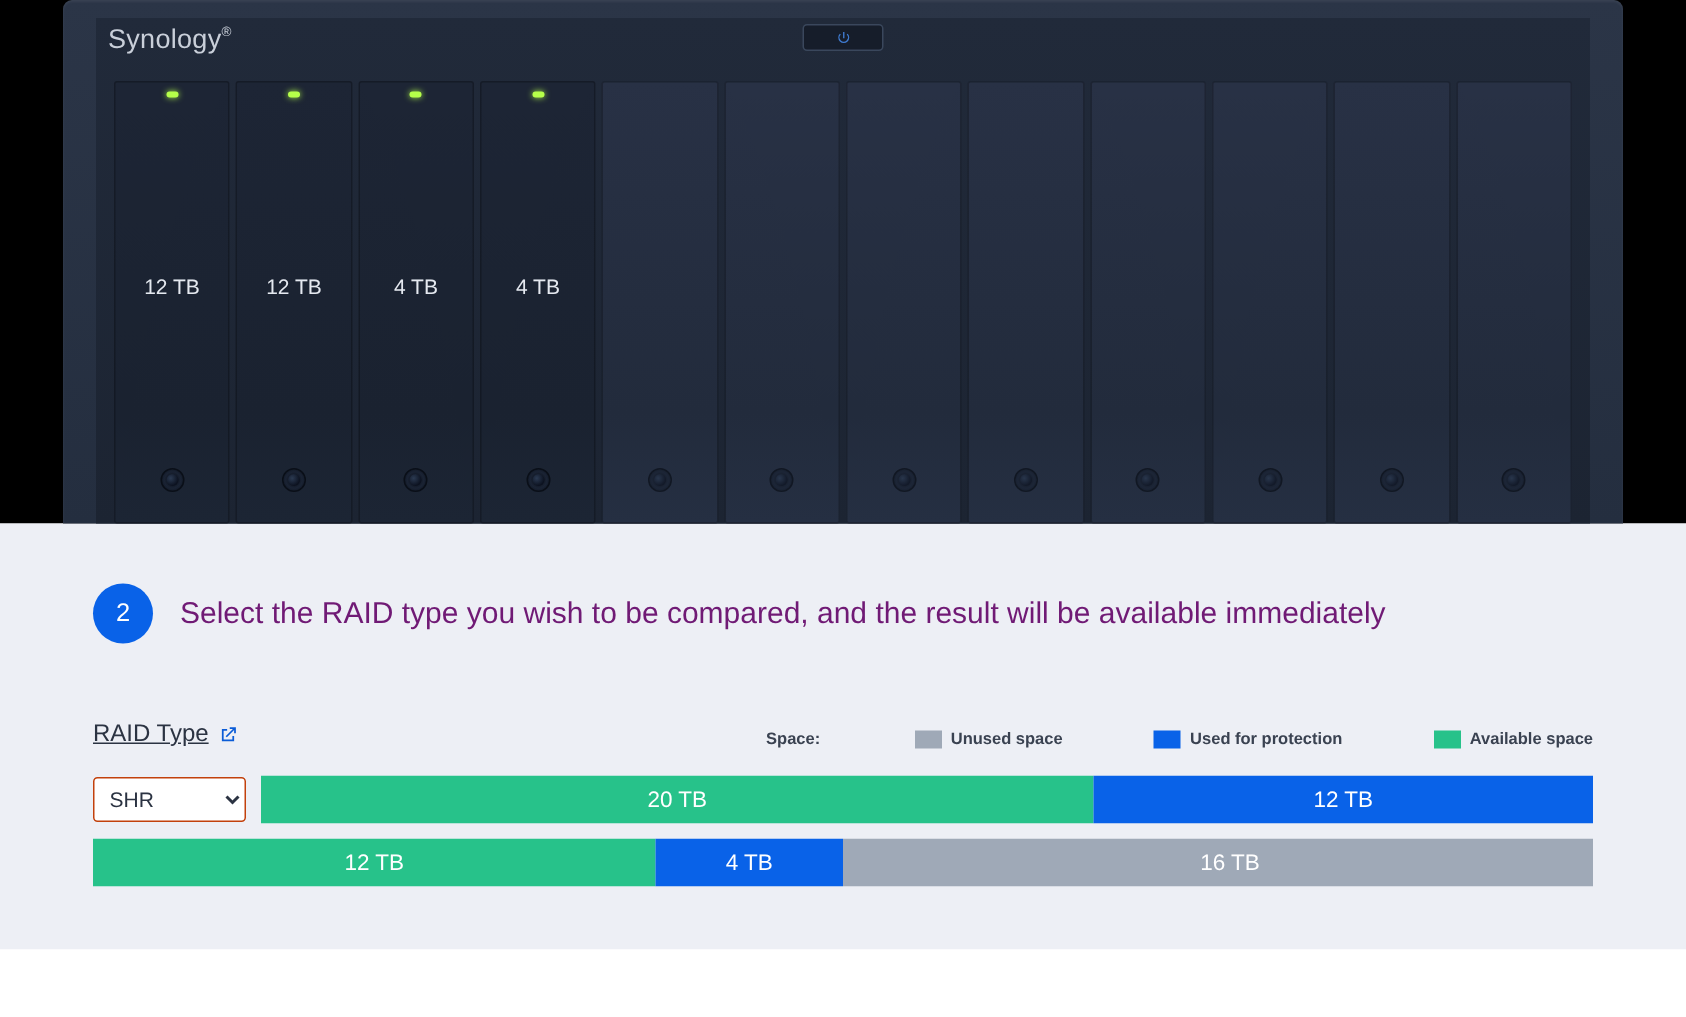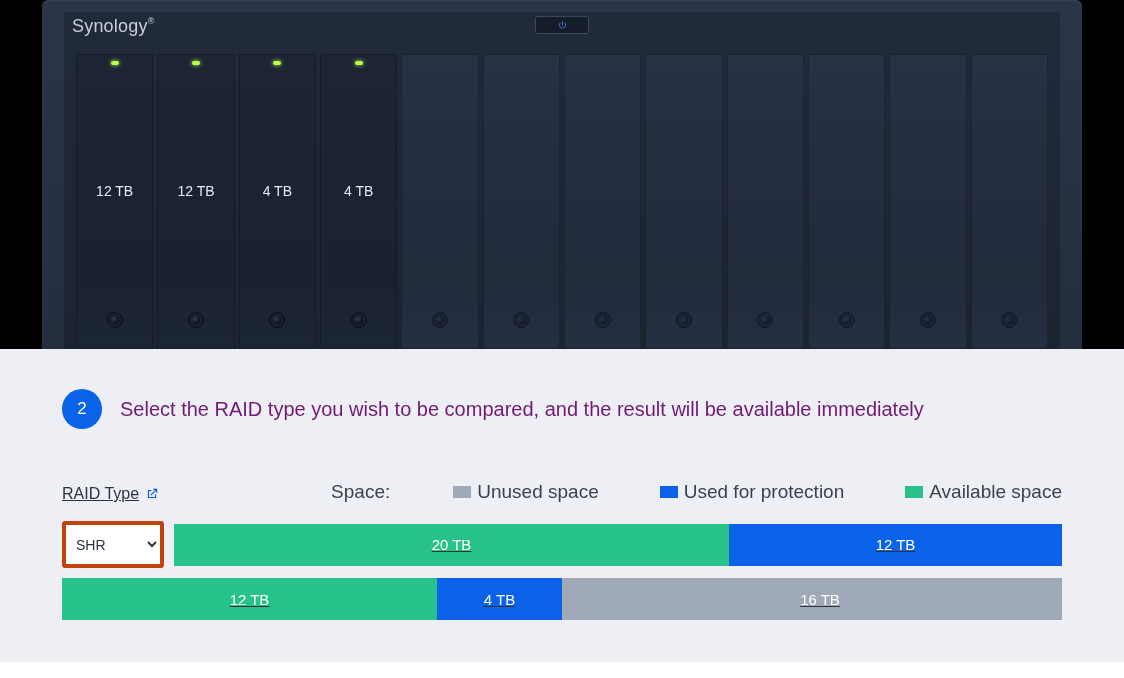--- a/index.html
+++ b/index.html
@@ -19,32 +19,32 @@
 .screw{position:absolute;bottom:20px;left:calc(50% - 8px);width:16px;height:16px;border-radius:50%;background:radial-gradient(circle,#0d121c 20%,#1a2334 55%,#0b101a 100%);border:1px solid #0a0f18;}
 .screw::after{content:"";position:absolute;inset:3px;border-radius:50%;background:radial-gradient(circle at 35% 35%,#2b3a52 0%,#0c1220 70%);}
 .bay:not(.filled) .screw{opacity:.7;}
 .panel{background:#EDEFF5;padding:40px 62px 32px;}
 .step{display:flex;align-items:center;gap:18px;}
 .step-num{width:40px;height:40px;border-radius:50%;background:#0962E8;color:#fff;display:flex;align-items:center;justify-content:center;font-size:17px;font-weight:500;}
 .step-text{color:#701a75;font-size:20px;}
 .row2{display:flex;align-items:flex-end;margin-top:52px;}
 .rt-label{font-size:16px;color:#2b3342;font-weight:500;display:flex;align-items:center;gap:6px;}
 .ext-icon{color:#0b5cd7;display:inline-flex;}
-.legend{margin-left:auto;display:flex;align-items:center;gap:14px;font-size:19px;color:#3a4251;}
+.legend{margin-left:auto;display:flex;align-items:center;gap:14px;font-size:11px;color:#3a4251;font-weight:bold;}
 .space-label{margin-right:2px;}
 .key{display:flex;align-items:center;gap:6px;margin-left:47px;}
 .sw{width:18px;height:12px;display:inline-block;}
 .sw.unused{background:#9FA9B7;}
 .sw.prot{background:#0962E8;}
 .sw.avail{background:#27C28A;}
 .bars{margin-top:18px;}
 .bar-row{display:flex;align-items:center;gap:10px;margin-bottom:10px;}
 .sel{width:102px;}
-.sel select{width:100%;height:47px;border:4px solid #c2410c;border-radius:3px;background:#fff;font-size:14px;padding:0 6px;color:#2b3342;}
-.bar{flex:1;height:42px;display:flex;overflow:hidden;text-decoration:underline;}
+.sel select{width:100%;height:30px;border:1px solid #c2410c;border-radius:3px;background:#fff;font-size:14px;padding:0 6px;color:#2b3342;}
+.bar{flex:1;height:32px;display:flex;overflow:hidden;}
 .seg{height:100%;display:flex;align-items:center;justify-content:center;color:#fff;font-size:15px;font-weight:400;white-space:nowrap;}
 .seg.avail{background:#27C28A;}
 .seg.prot{background:#0962E8;}
 .seg.unused{background:#9FA9B7;padding-left:16px;}
 </style>
 </head>
 <body>
 
 <div class="nas-area">
   <div class="nas">

